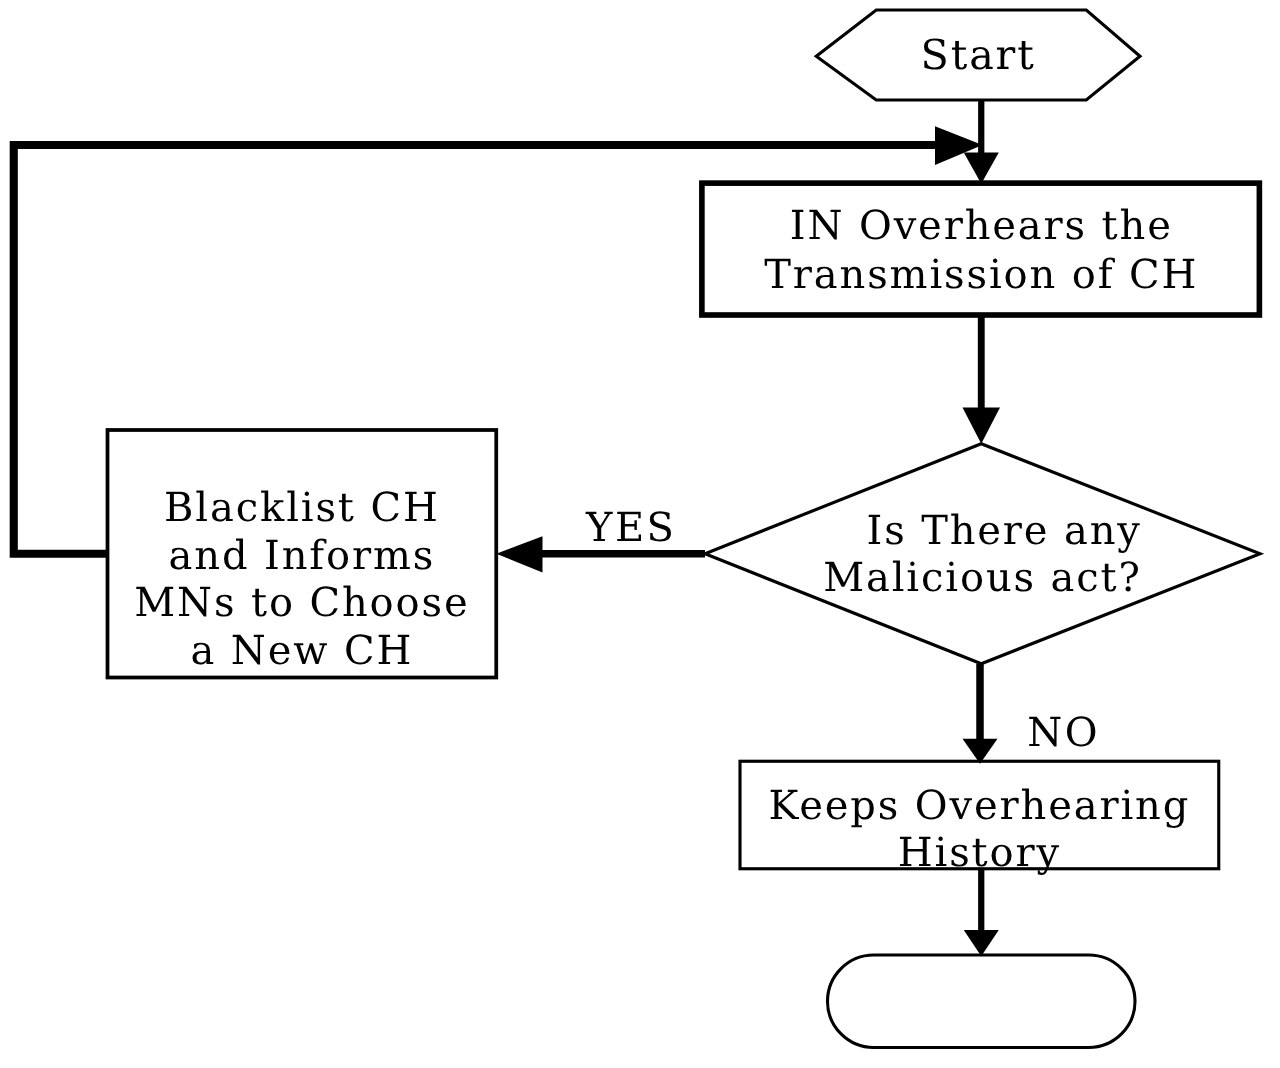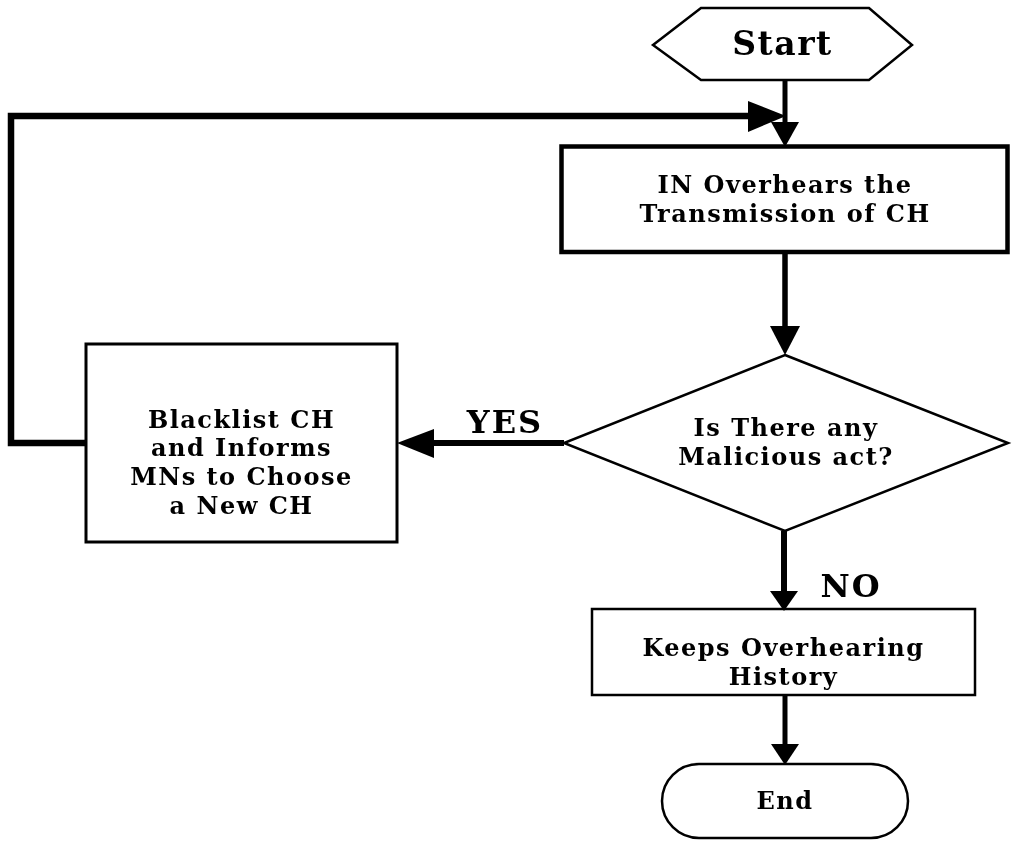--- a/index.html
+++ b/index.html
@@ -8,35 +8,34 @@
     background: #ffffff;
   }
   .canvas {
     position: relative;
     width: 1024px;
     height: 854px;
     background: #ffffff;
     overflow: hidden;
     font-family: "DejaVu Serif", serif;
     color: #000000;
-    font-weight: bold;
   }
   .diagram-svg {
     position: absolute;
     left: 0;
     top: 0;
   }
   .node-label {
     position: absolute;
     display: flex;
     align-items: center;
     justify-content: center;
     text-align: center;
     white-space: pre-line;
-    font-size: 24px;
+    font-size: 32px;
     line-height: 1.19;
     letter-spacing: 1.5px;
     color: #000000;
     pointer-events: none;
   }
   .node-label.start-size {
     font-size: 33px;
   }
   .edge-label {
     position: absolute;
@@ -84,30 +83,29 @@
 
     <polyline points="86,443 11,443 11,116 750,116" fill="none" stroke="#000000" stroke-width="6.5"></polyline>
     <polygon points="748,101 748,132 786,116" fill="#000000"></polygon>
   </svg>
 
   <div class="node-label start-size" style="left:653px; top:8px; width:259px; height:72px;">Start</div>
 
   <div class="node-label" style="left:562px; top:147px; width:446px; height:105px;">IN Overhears the
 Transmission of CH</div>
 
-  <div class="node-label" style="left:564px; top:355px; width:444px; height:176px;">Is There any
+  <div class="node-label" style="left:564px; top:355px; width:444px; height:176px;text-align:right;">Is There any
 Malicious act?</div>
 
   <div class="node-label" style="left:86px; top:344px; width:311px; height:238px;">Blacklist CH
 and Informs
 MNs to Choose
 a New CH</div>
 
   <div class="node-label" style="left:592px; top:609px; width:383px; height:108px;">Keeps Overhearing
 History</div>
 
-  <div class="node-label" style="left:662px; top:764px; width:246px; height:74px;">End</div>
 
   <div class="edge-label" style="left:505px; top:422px;">YES</div>
 
   <div class="edge-label" style="left:851px; top:586px;">NO</div>
 
 </div>
 
 </body></html>

